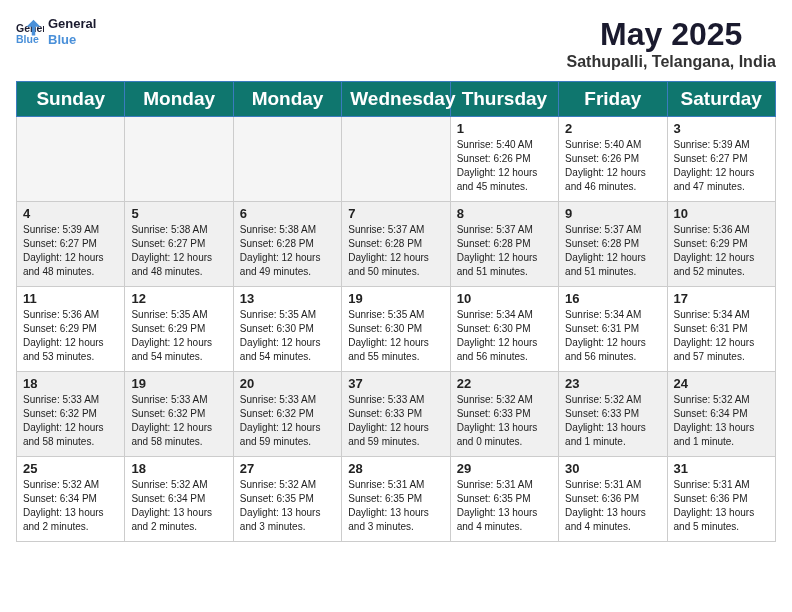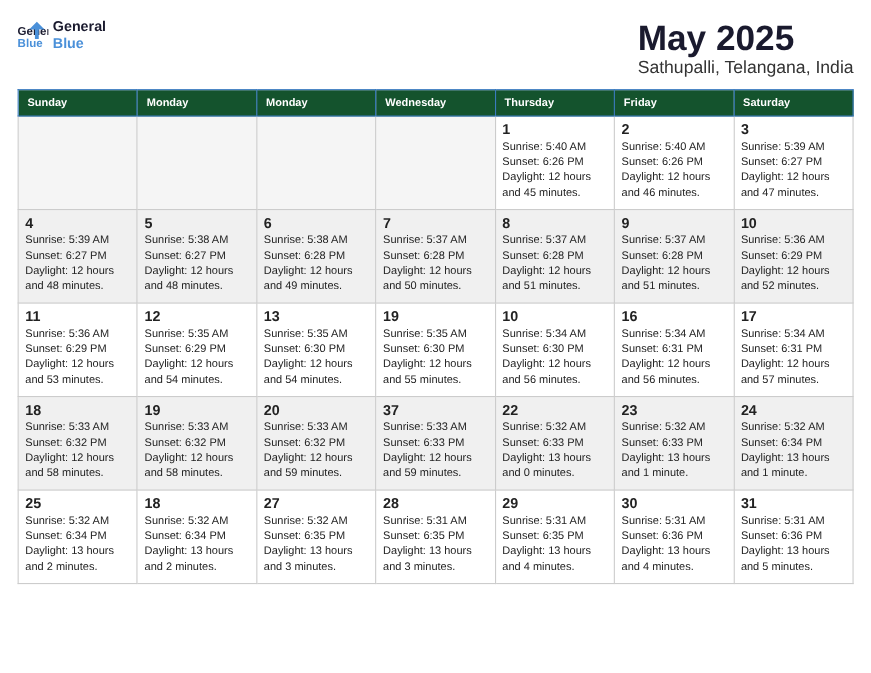--- a/index.html
+++ b/index.html
@@ -19,42 +19,43 @@
     .logo {
       display: flex;
       align-items: center;
       gap: 4px;
     }
     .logo-icon {
       width: 28px;
       height: 28px;
     }
     .title-block {
-      text-align: left;
+      text-align: center;
     }
     .month-title {
       font-size: 32px;
       font-weight: bold;
       color: #1a1a2e;
     }
     .subtitle {
       font-size: 16px;
       color: #333;
+      font-weight: bold;
     }
     table {
       width: 100%;
       border-collapse: collapse;
       table-layout: fixed;
     }
     th {
-      background-color: #14532d;
+      background-color: #0f766e;
       color: white;
-      text-align: left;
+      text-align: center;
       padding: 6px 8px;
-      font-size: 10px;
+      font-size: 19px;
       font-weight: bold;
       border: 1px solid #3a7bbf;
     }
     td {
       border: 1px solid #ccc;
       vertical-align: top;
       padding: 4px 6px;
       font-size: 10.5px;
       color: #222;
       height: 85px;

